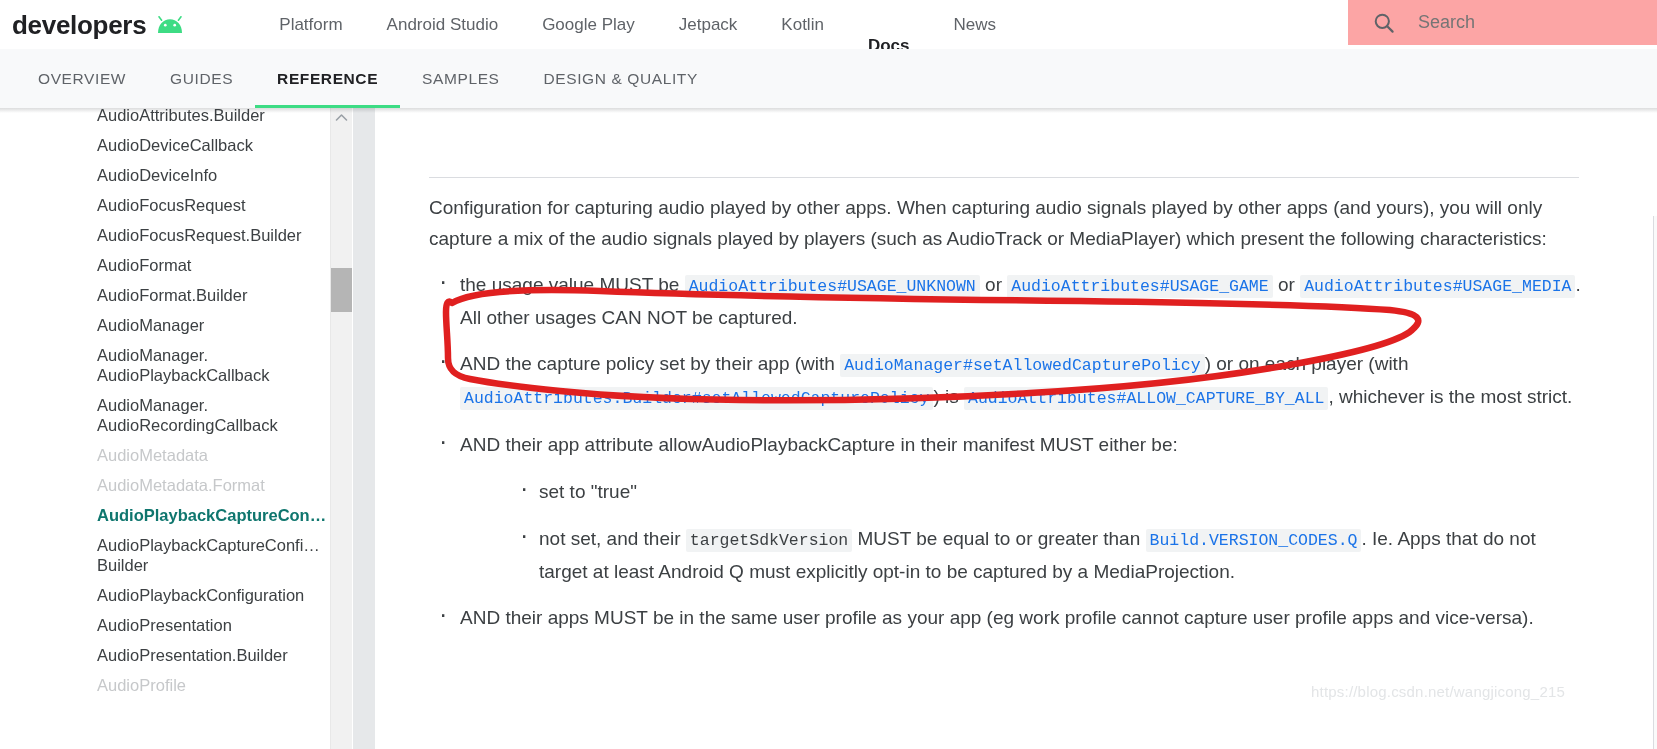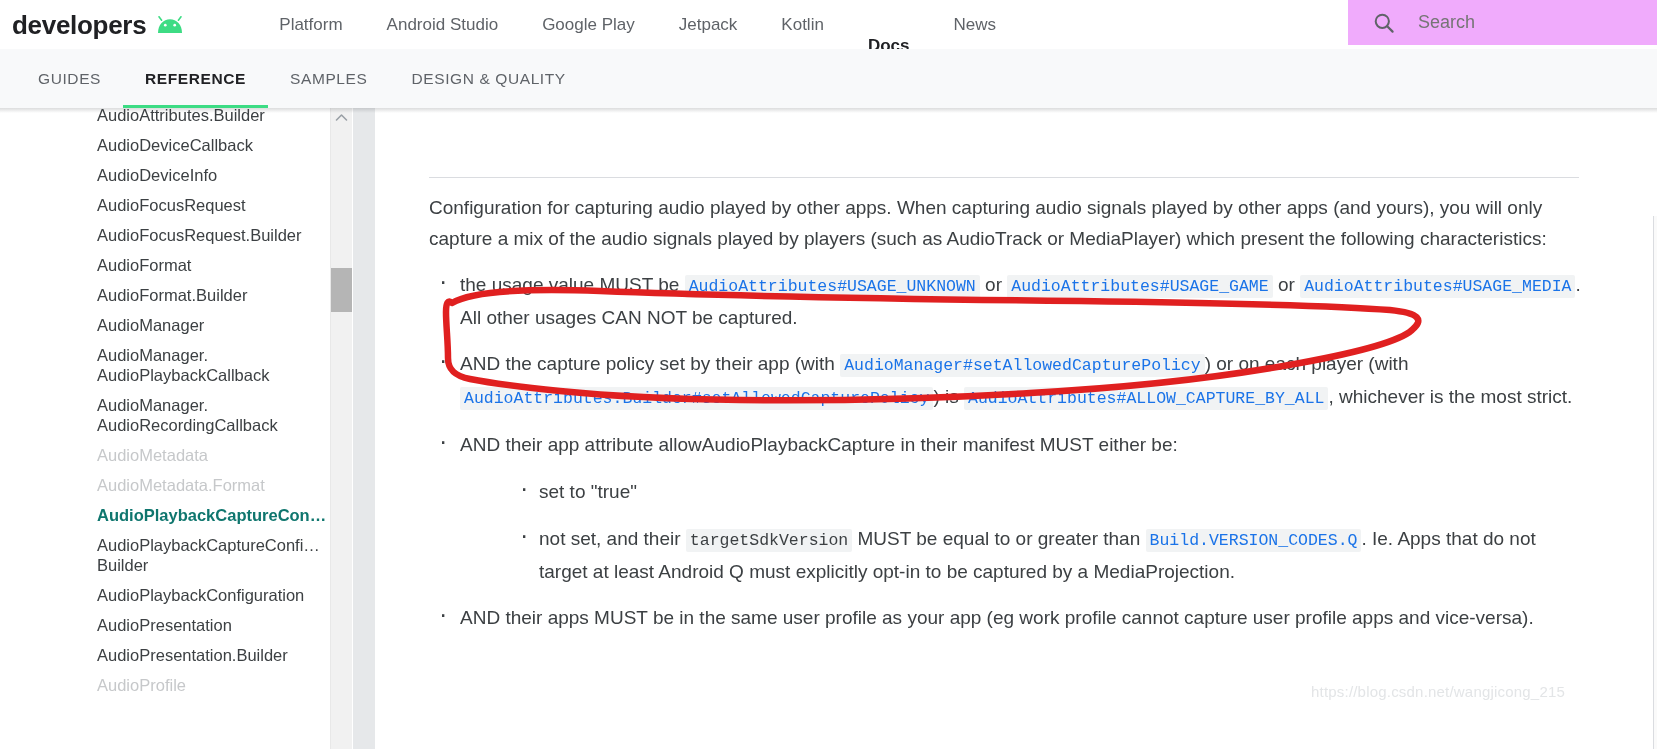--- a/index.html
+++ b/index.html
@@ -79,21 +79,21 @@
     background: #3ddc84;
     border-radius: 2px;
   }
 
   .search-box {
     position: absolute;
     left: 1348px;
     top: 0;
     width: 309px;
     height: 45px;
-    background: #f0abfc;
+    background: #fca5a5;
     display: flex;
     align-items: center;
     box-sizing: border-box;
   }
   .search-icon-wrap {
     margin-left: 24px;
     display: flex;
     align-items: center;
   }
   .search-input-text {
@@ -384,20 +384,21 @@
         <circle cx="10.3" cy="10.3" r="6.6" fill="none" stroke="#5f6368" stroke-width="2"></circle>
         <line x1="15.2" y1="15.2" x2="20.6" y2="20.6" stroke="#5f6368" stroke-width="2.2" stroke-linecap="round"></line>
       </svg>
     </span>
     <input class="search-input-text" type="text" placeholder="Search" style="">
   </div>
 </div>
 
 <div class="sub-header">
   <nav class="sub-nav">
+    <div class="sub-nav-item">OVERVIEW</div>
     <div class="sub-nav-item">GUIDES</div>
     <div class="sub-nav-item active">REFERENCE</div>
     <div class="sub-nav-item">SAMPLES</div>
     <div class="sub-nav-item">DESIGN &amp; QUALITY</div>
   </nav>
 </div>
 <div class="header-shadow"></div>
 
 <div class="body-region">
 

